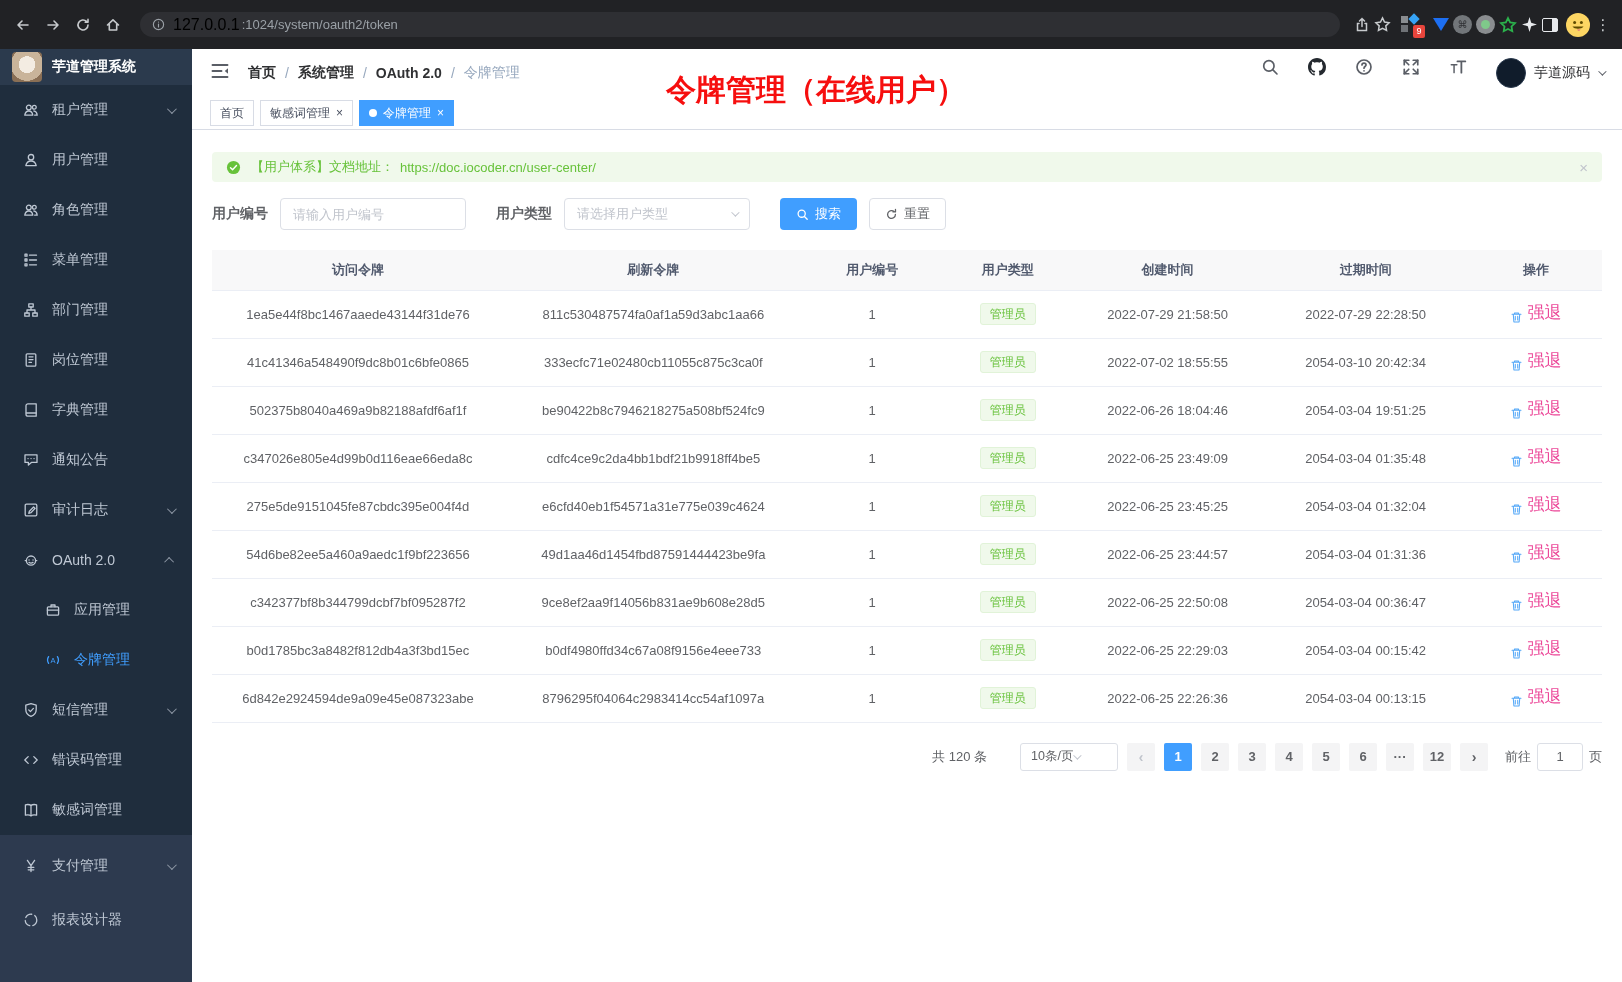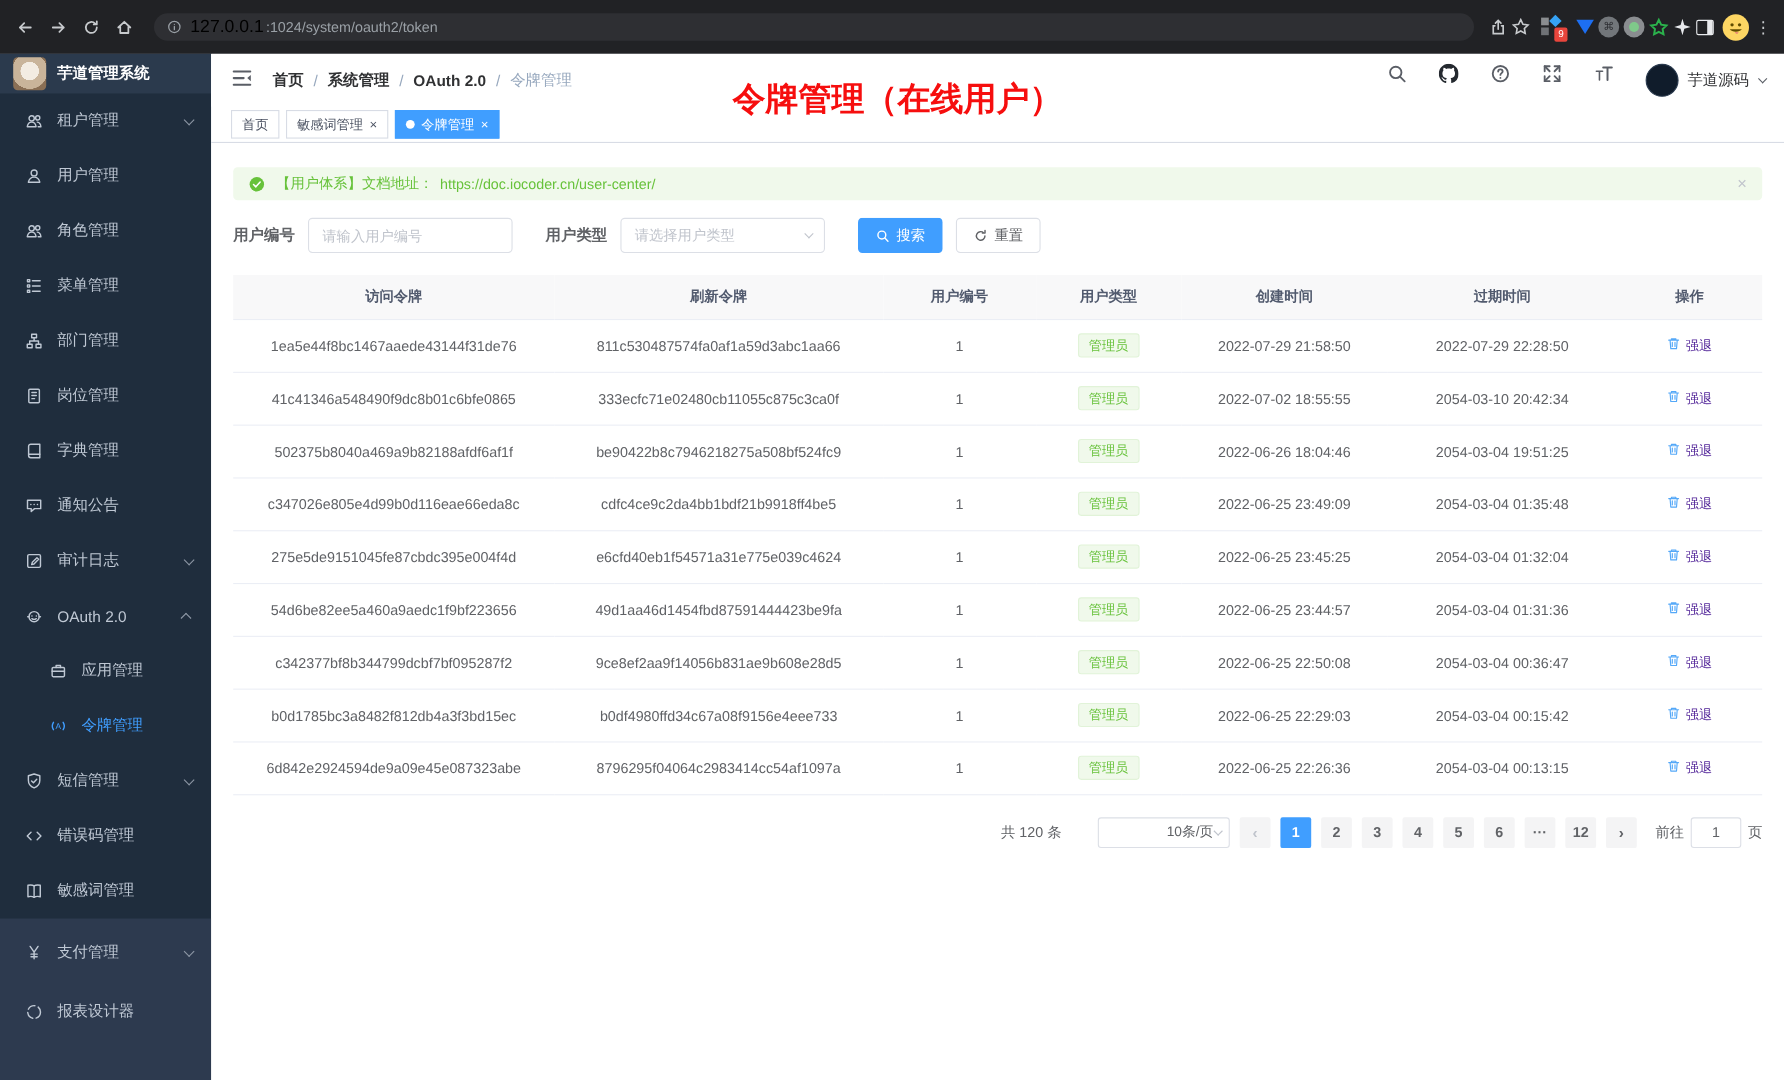--- a/index.html
+++ b/index.html
@@ -93,26 +93,26 @@
   .btn svg { width:13px; height:13px; stroke-width:1.6; fill:none; stroke-linecap:round; stroke-linejoin:round; }
   .btn-primary { background:#409eff; color:#fff; margin-left:30px; }
   .btn-primary svg { stroke:#fff; }
   .btn-plain { background:#fff; border-color:#dcdfe6; color:#606266; margin-left:12px; }
   .btn-plain svg { stroke:#606266; }
 
   table { width:100%; margin-top:20px; border-collapse:collapse; table-layout:fixed; }
   thead th { background:#f8f8f9; height:40px; font-size:13px; font-weight:700; color:#515a6e; border-bottom:1px solid #ebeef5; text-align:center; }
   tbody td { height:48px; font-size:13px; color:#606266; border-bottom:1px solid #ebeef5; text-align:center; white-space:nowrap; overflow:hidden; }
   .tag-admin { display:inline-block; background:#f0f9eb; border:1px solid #e1f3d8; color:#67c23a; border-radius:3px; padding:4px 9px; font-size:12px; line-height:1; }
-  .kick { color:#4c1d95; display:inline-flex; align-items:flex-start; gap:4px; font-size:12px; cursor:pointer; text-decoration:none; }
+  .kick { color:#ec4899; display:inline-flex; align-items:flex-end; gap:4px; font-size:17px; cursor:pointer; text-decoration:none; }
   .kick svg { width:13px; height:13px; stroke:#54a8f8; fill:none; stroke-width:1.3; stroke-linecap:round; stroke-linejoin:round; }
 
   .pager { margin-top:20px; display:flex; justify-content:flex-end; align-items:center; gap:9px; font-size:13px; color:#606266; padding-bottom:30px; }
   .pg-total { margin-right:24px; }
-  .pg-size { width:120px; height:28px; border:1px solid #dcdfe6; border-radius:3px; display:flex; align-items:center; justify-content:flex-end; padding:0 8px 0 10px; font-size:12.5px; cursor:pointer; }
+  .pg-size { width:98px; height:28px; border:1px solid #dcdfe6; border-radius:3px; display:flex; align-items:center; justify-content:flex-start; padding:0 8px 0 10px; font-size:12.5px; cursor:pointer; }
   .schev { width:6px; height:6px; border-right:1.3px solid #c0c4cc; border-bottom:1.3px solid #c0c4cc; transform:rotate(45deg) translateY(-2px); }
   .pbtn { min-width:28px; height:28px; background:#f4f4f5; border:none; border-radius:2px; display:flex; align-items:center; justify-content:center; font-size:13px; font-weight:600; color:#606266; cursor:pointer; font-family:inherit; }
   .pbtn.active { background:#409eff; color:#fff; }
   .pbtn.nav { color:#c0c4cc; font-size:14px; }
   .pg-goto { display:flex; align-items:center; gap:6px; margin-left:8px; }
   .goto-input { width:46px; height:28px; border:1px solid #dcdfe6; border-radius:3px; text-align:center; font-size:13px; color:#606266; }
 
   .annotation { position:absolute; left:666px; top:70px; font-size:30px; font-weight:700; color:#f60e0e; z-index:20; white-space:nowrap; }
 </style>
 </head>

